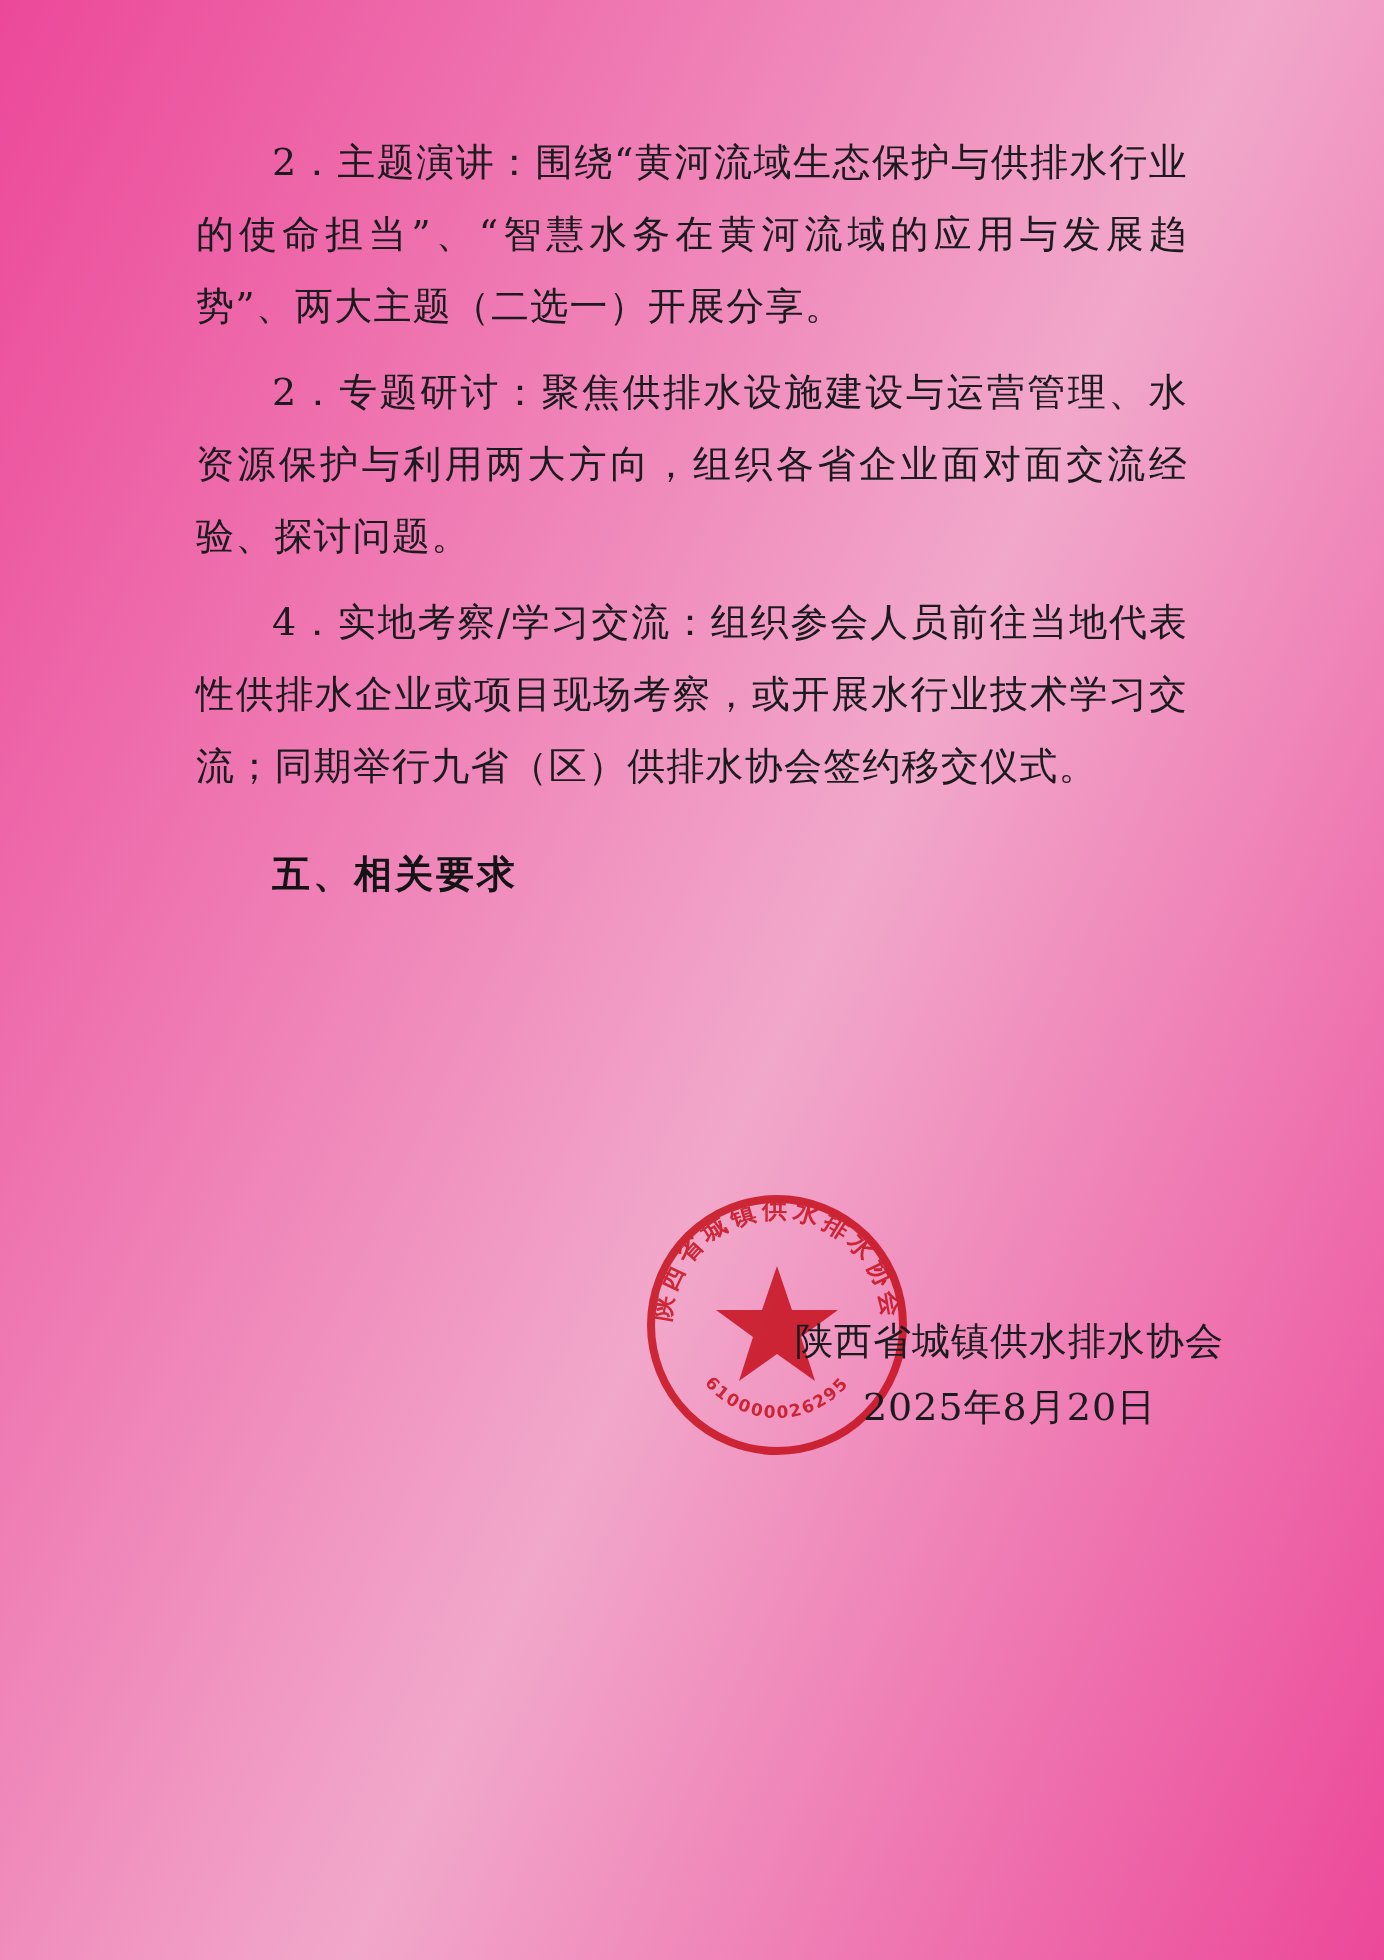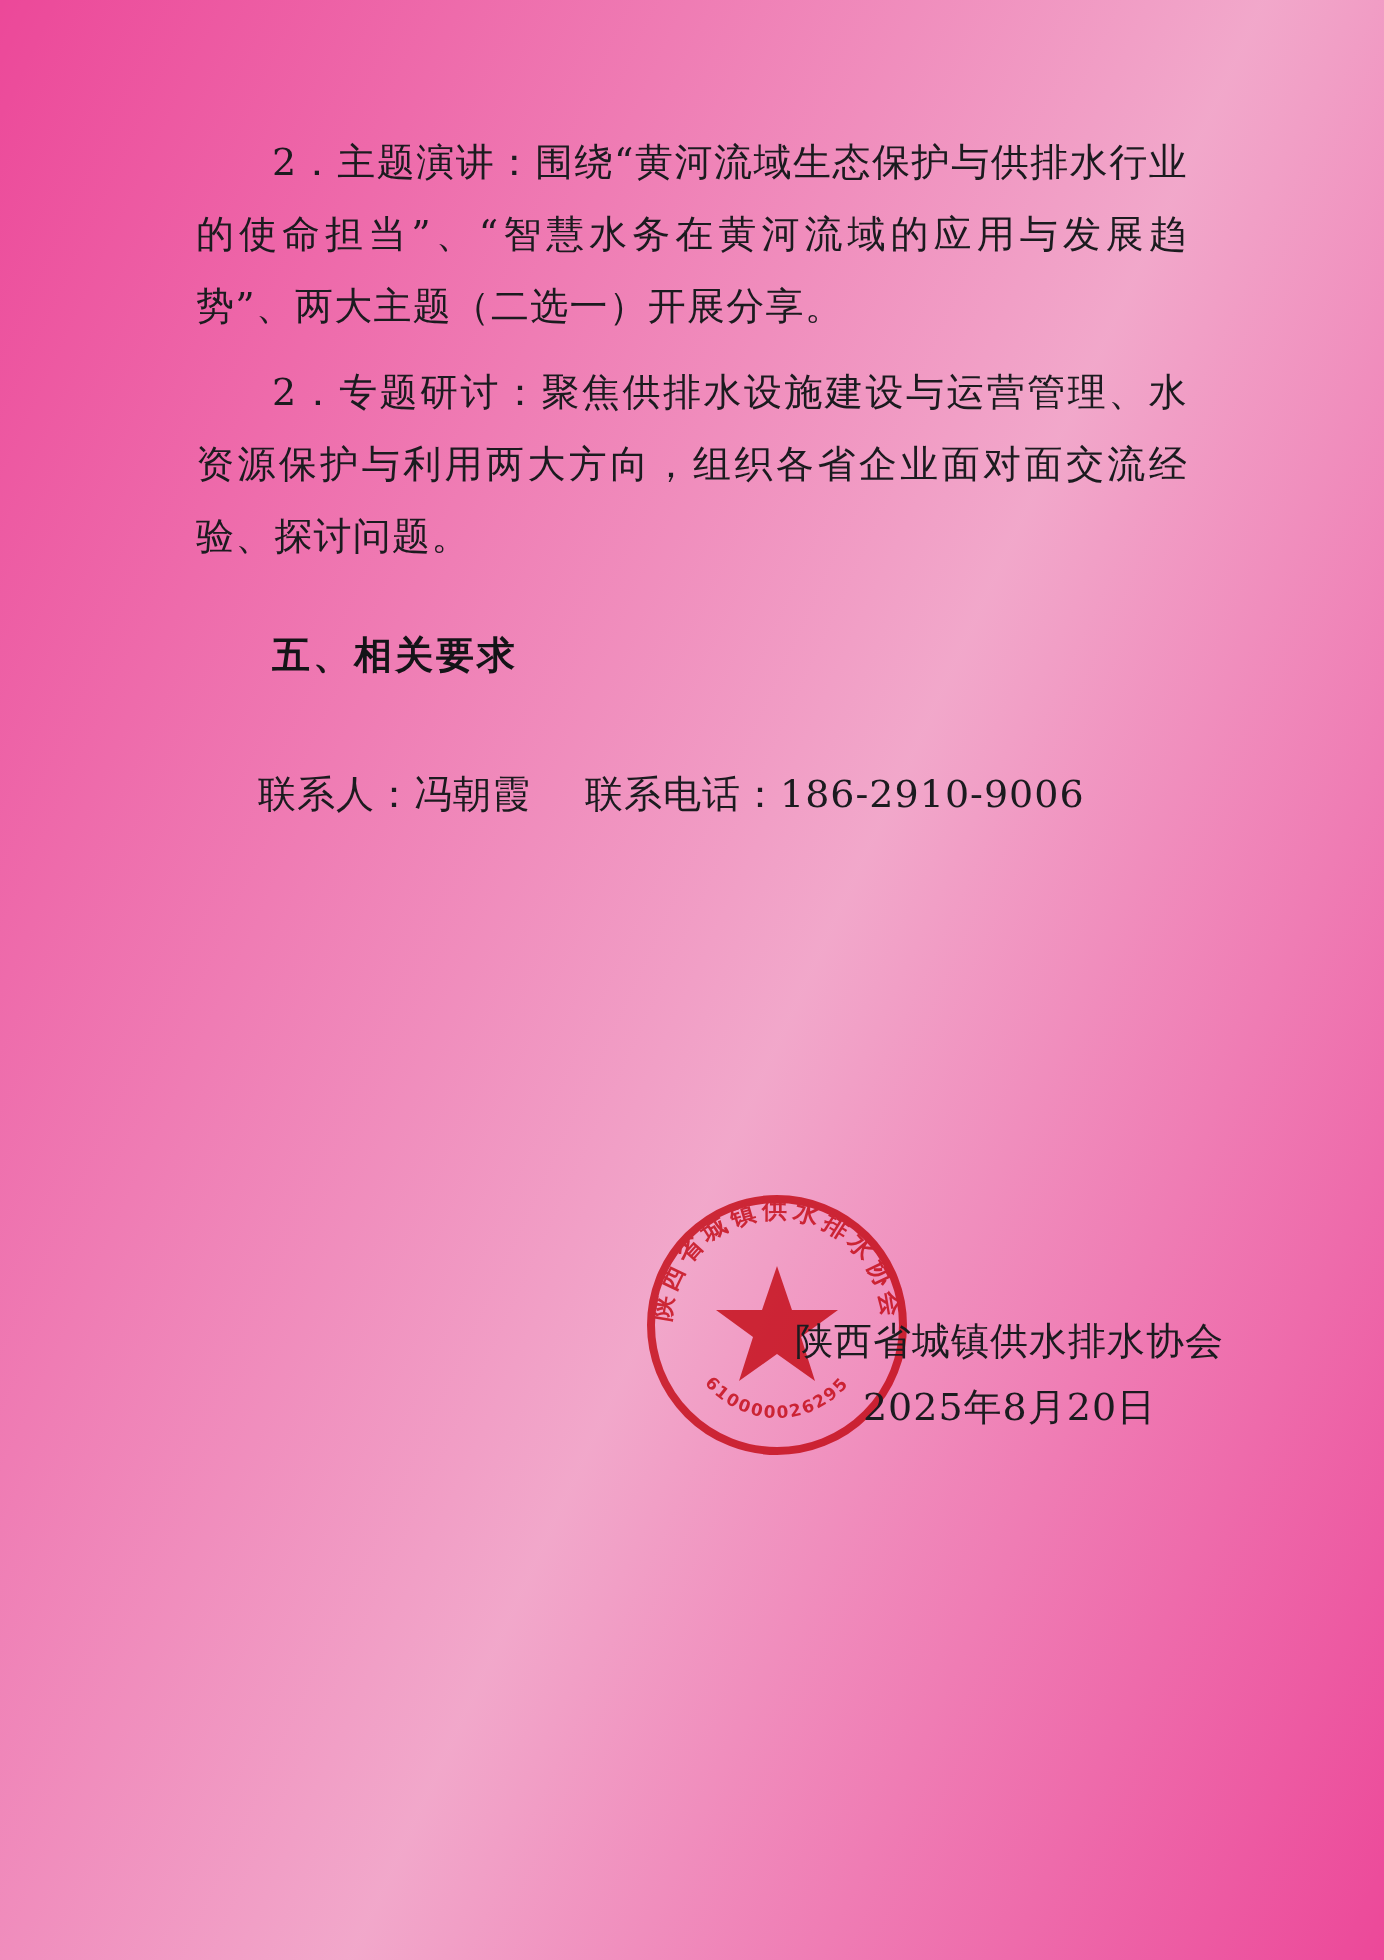--- a/index.html
+++ b/index.html
@@ -47,21 +47,21 @@
   .gap-sm { height: 14px; }
   .gap-md { height: 22px; }
   h2.section-heading {
     margin: 0;
     font-size: 38px;
     line-height: 72px;
     color: #141417;
     text-indent: 76px;
     font-weight: 700;
     letter-spacing: 3px;
-    font-family: Liberation Mono, monospace;
+    font-family: Liberation Sans, sans-serif;
   }
   .contact-line {
     margin: 0;
     font-size: 38px;
     line-height: 72px;
     color: #1b1b1f;
     text-indent: 62px;
     letter-spacing: 1px;
   }
   .contact-line .gapcell {
@@ -112,36 +112,34 @@
   <div class="scan-tint"></div>
 
   <div class="body-col">
 
     <p class="para">2．主题演讲：围绕“黄河流域生态保护与供排水行业的使命担当”、“智慧水务在黄河流域的应用与发展趋势”、两大主题（二选一）开展分享。</p>
     <div class="gap-sm"></div>
 
     <p class="para">2．专题研讨：聚焦供排水设施建设与运营管理、水资源保护与利用两大方向，组织各省企业面对面交流经验、探讨问题。</p>
     <div class="gap-sm"></div>
 
+    <p class="para">4．实地考察/学习交流：组织参会人员前往当地代表性供排水企业或项目现场考察，或开展水行业技术学习交流；同期举行九省（区）供排水协会签约移交仪式。</p>
     <div class="gap-sm"></div>
 
     <div class="gap-md"></div>
 
     <h2 class="section-heading">五、相关要求</h2>
     <div class="gap-sm"></div>
 
     <div class="gap-sm"></div>
 
     <div class="gap-md"></div>
 
     <div class="gap-sm"></div>
 
-    <p class="contact-line">
-      <span>联系人：</span><span>冯朝霞</span><span class="gapcell"></span><span>联系电话：</span><span>186-2910-9006</span>
-    </p>
 
   </div>
 
   <div class="seal">
     <svg viewBox="0 0 274 274" xmlns="http://www.w3.org/2000/svg">
       <defs>
         <path id="arcTop" d="M 30,137 A 107,107 0 0 1 244,137" fill="none"></path>
         <path id="arcBot" d="M 44,137 A 93,93 0 0 0 230,137" fill="none"></path>
       </defs>
       <circle cx="137" cy="137" r="126" fill="none" stroke="#d3202a" stroke-width="8"></circle>

